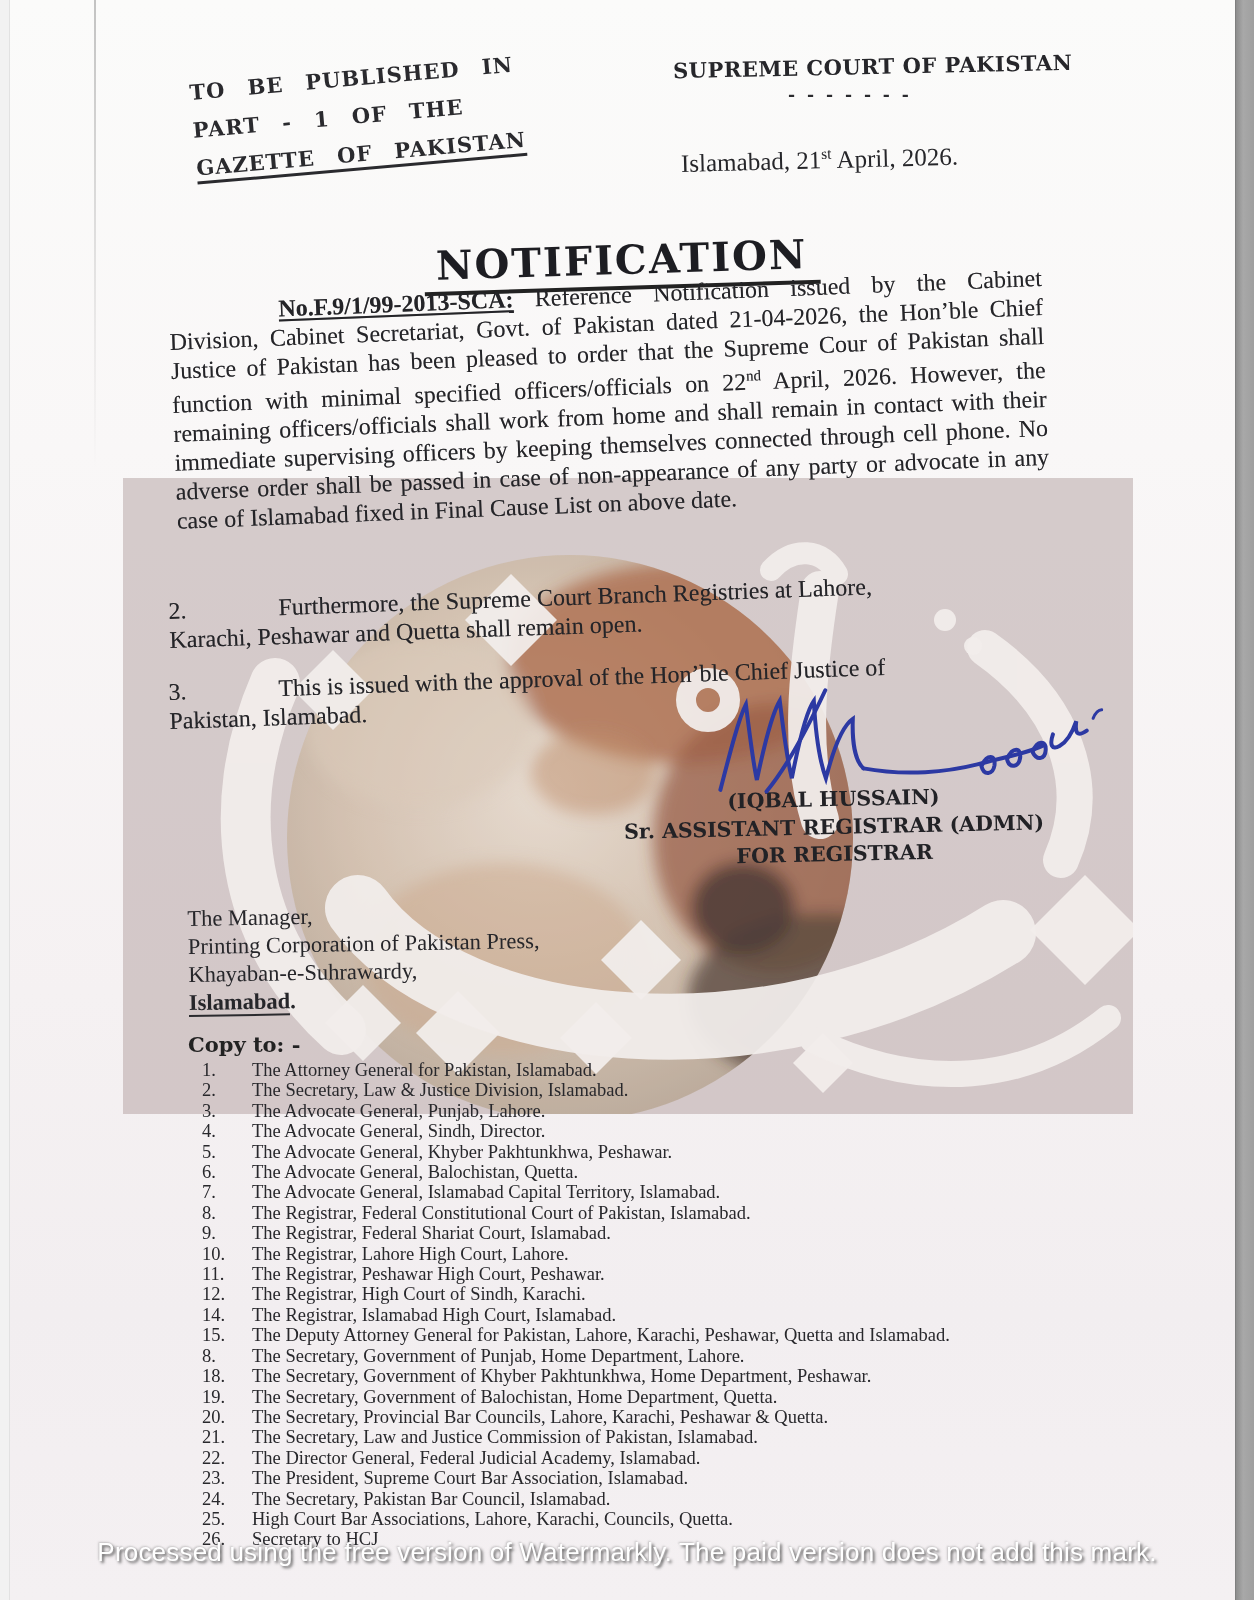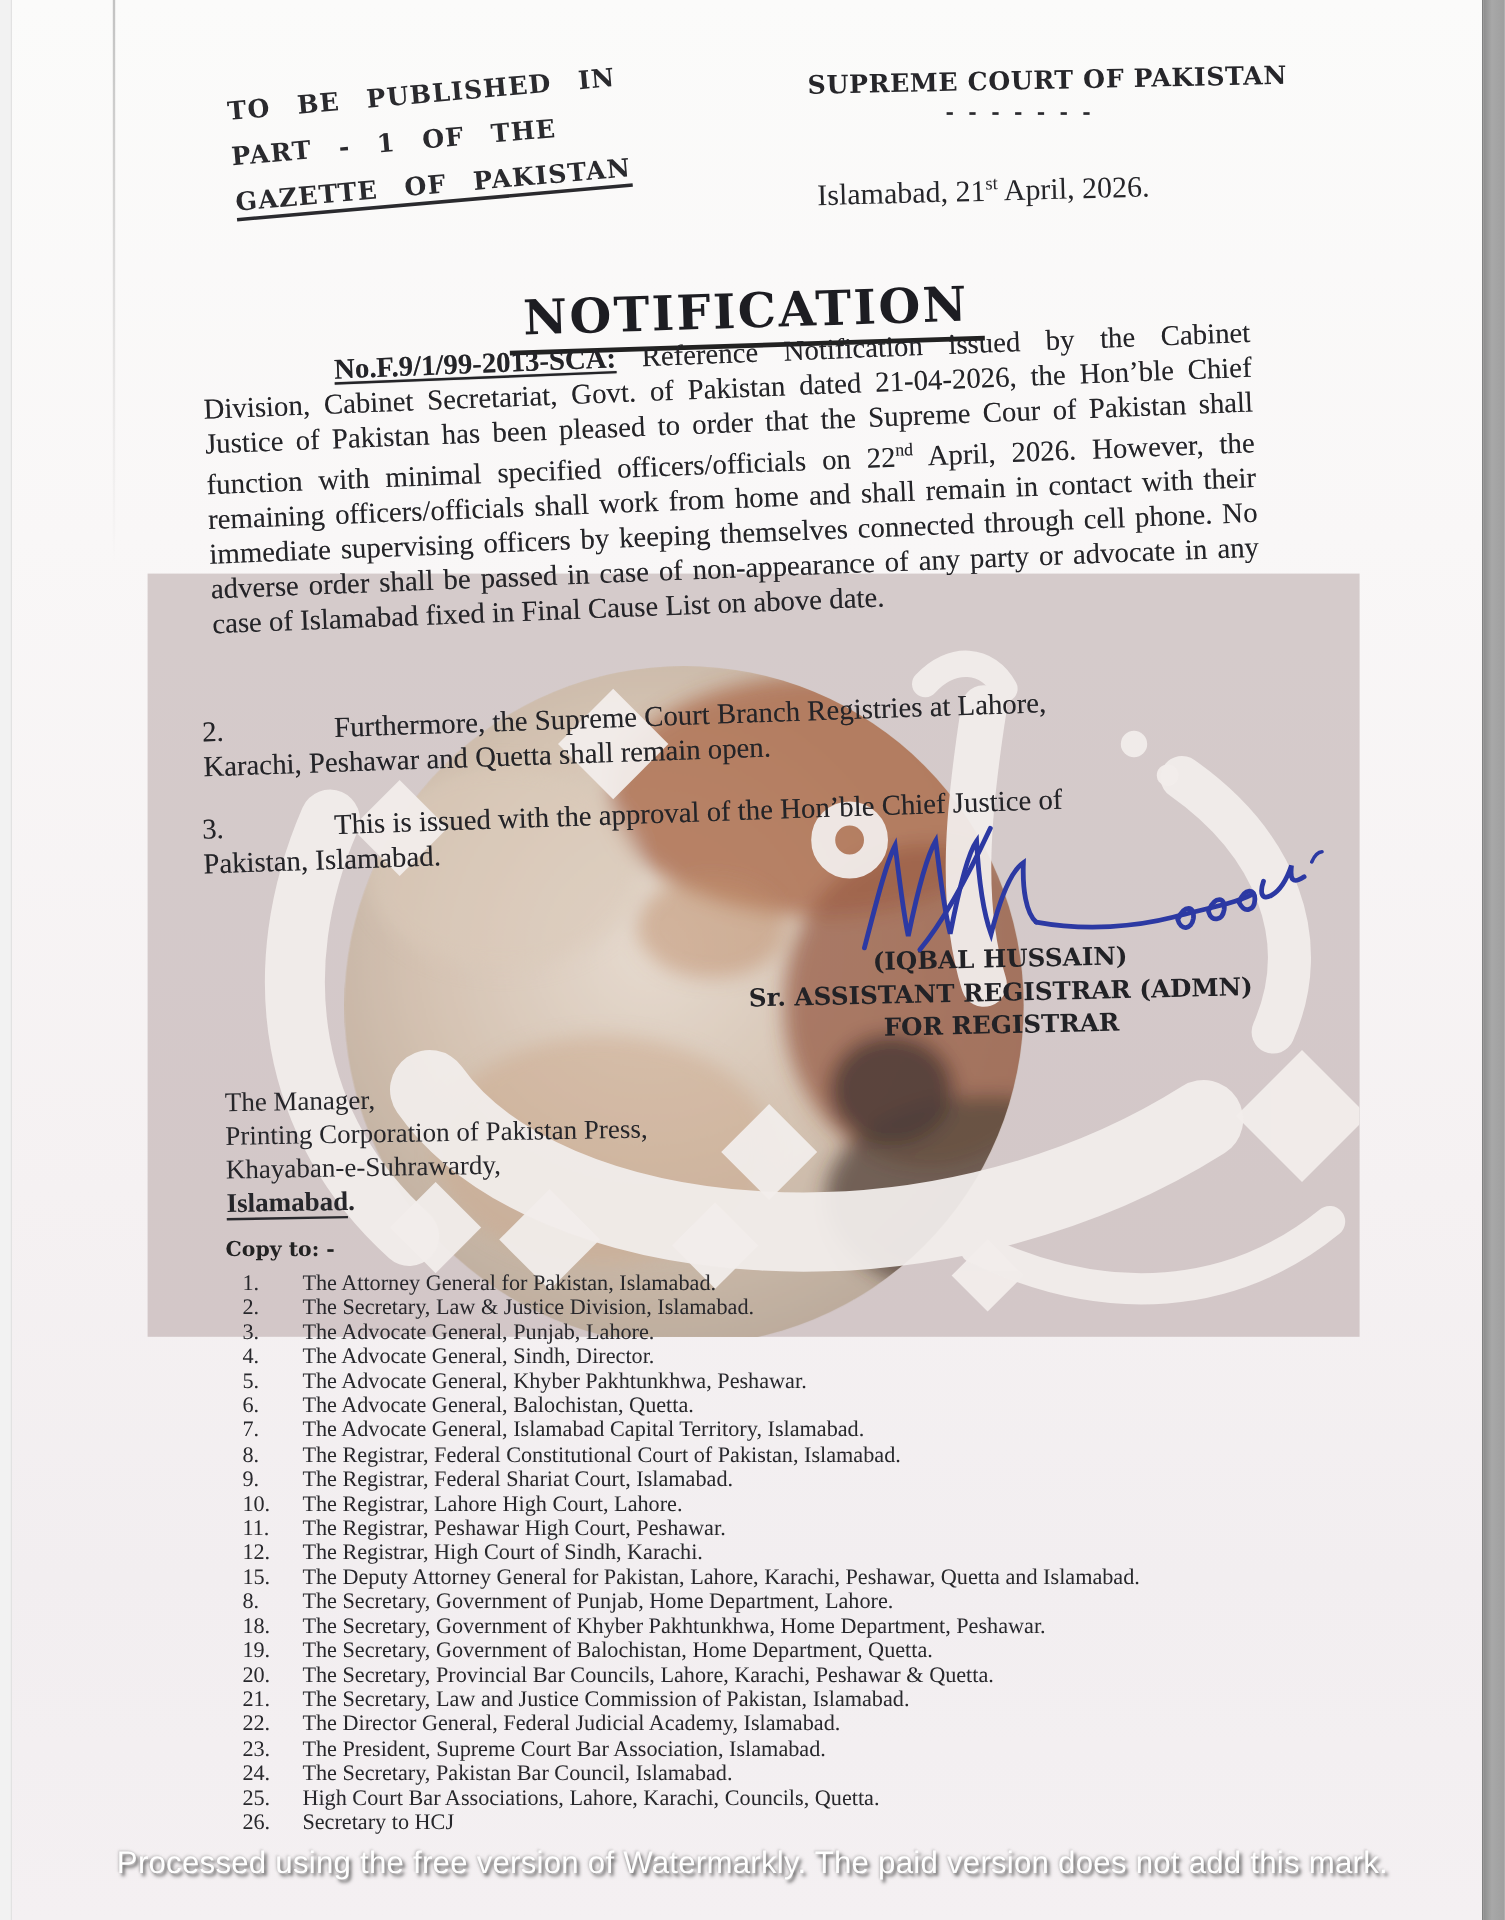--- a/index.html
+++ b/index.html
@@ -48,21 +48,21 @@
   .tab{display:inline-block;width:92px;}
   .ptext{white-space:pre-line;}
 
   .signature{left:708px;top:680px;width:400px;height:120px;transform:rotate(-3deg);z-index:12;}
   .sigblock{left:608px;top:786px;width:452px;text-align:center;transform:rotate(-1.3deg);
             font-family:"DejaVu Serif", serif;font-weight:bold;font-size:20.5px;line-height:27.5px;color:#222226;}
 
   .addressee{left:188px;top:902px;font-size:22.5px;line-height:28px;transform:rotate(-1deg);color:#26262a;}
   .addr-last{font-weight:bold;border-bottom:2.5px solid #2a2a2e;display:inline-block;line-height:24px;}
 
-  .copyhead{left:188px;top:1032px;font-family:"DejaVu Serif", serif;font-weight:bold;font-size:17px;color:#222;}
+  .copyhead{left:188px;top:1032px;font-family:"DejaVu Serif", serif;font-weight:bold;font-size:21px;color:#222;}
   .copylist{left:202px;top:1060px;width:920px;font-size:18.5px;line-height:20.4px;color:#28282c;}
   .copyrow{display:grid;grid-template-columns:50px 1fr;}
 
   .wmly{position:absolute;left:0;top:1537px;width:1254px;text-align:center;z-index:30;
         font-family:"Liberation Sans", sans-serif;font-size:26px;letter-spacing:.2px;color:#ffffff;
         text-shadow:2px 2px 3px rgba(70,70,70,.85), -1px -1px 2px rgba(130,130,130,.4);}
 </style>
 </head>
 <body>
 
@@ -232,20 +232,24 @@
           <span>11.</span>
           <span>The Registrar, Peshawar High Court, Peshawar.</span>
         </div>
 
         <div class="copyrow">
           <span>12.</span>
           <span>The Registrar, High Court of Sindh, Karachi.</span>
         </div>
 
 
+        <div class="copyrow">
+          <span>14.</span>
+          <span>The Registrar, Islamabad High Court, Islamabad.</span>
+        </div>
 
         <div class="copyrow">
           <span>15.</span>
           <span>The Deputy Attorney General for Pakistan, Lahore, Karachi, Peshawar, Quetta and Islamabad.</span>
         </div>
 
         <div class="copyrow">
           <span>8.</span>
           <span>The Secretary, Government of Punjab, Home Department, Lahore.</span>
         </div>

